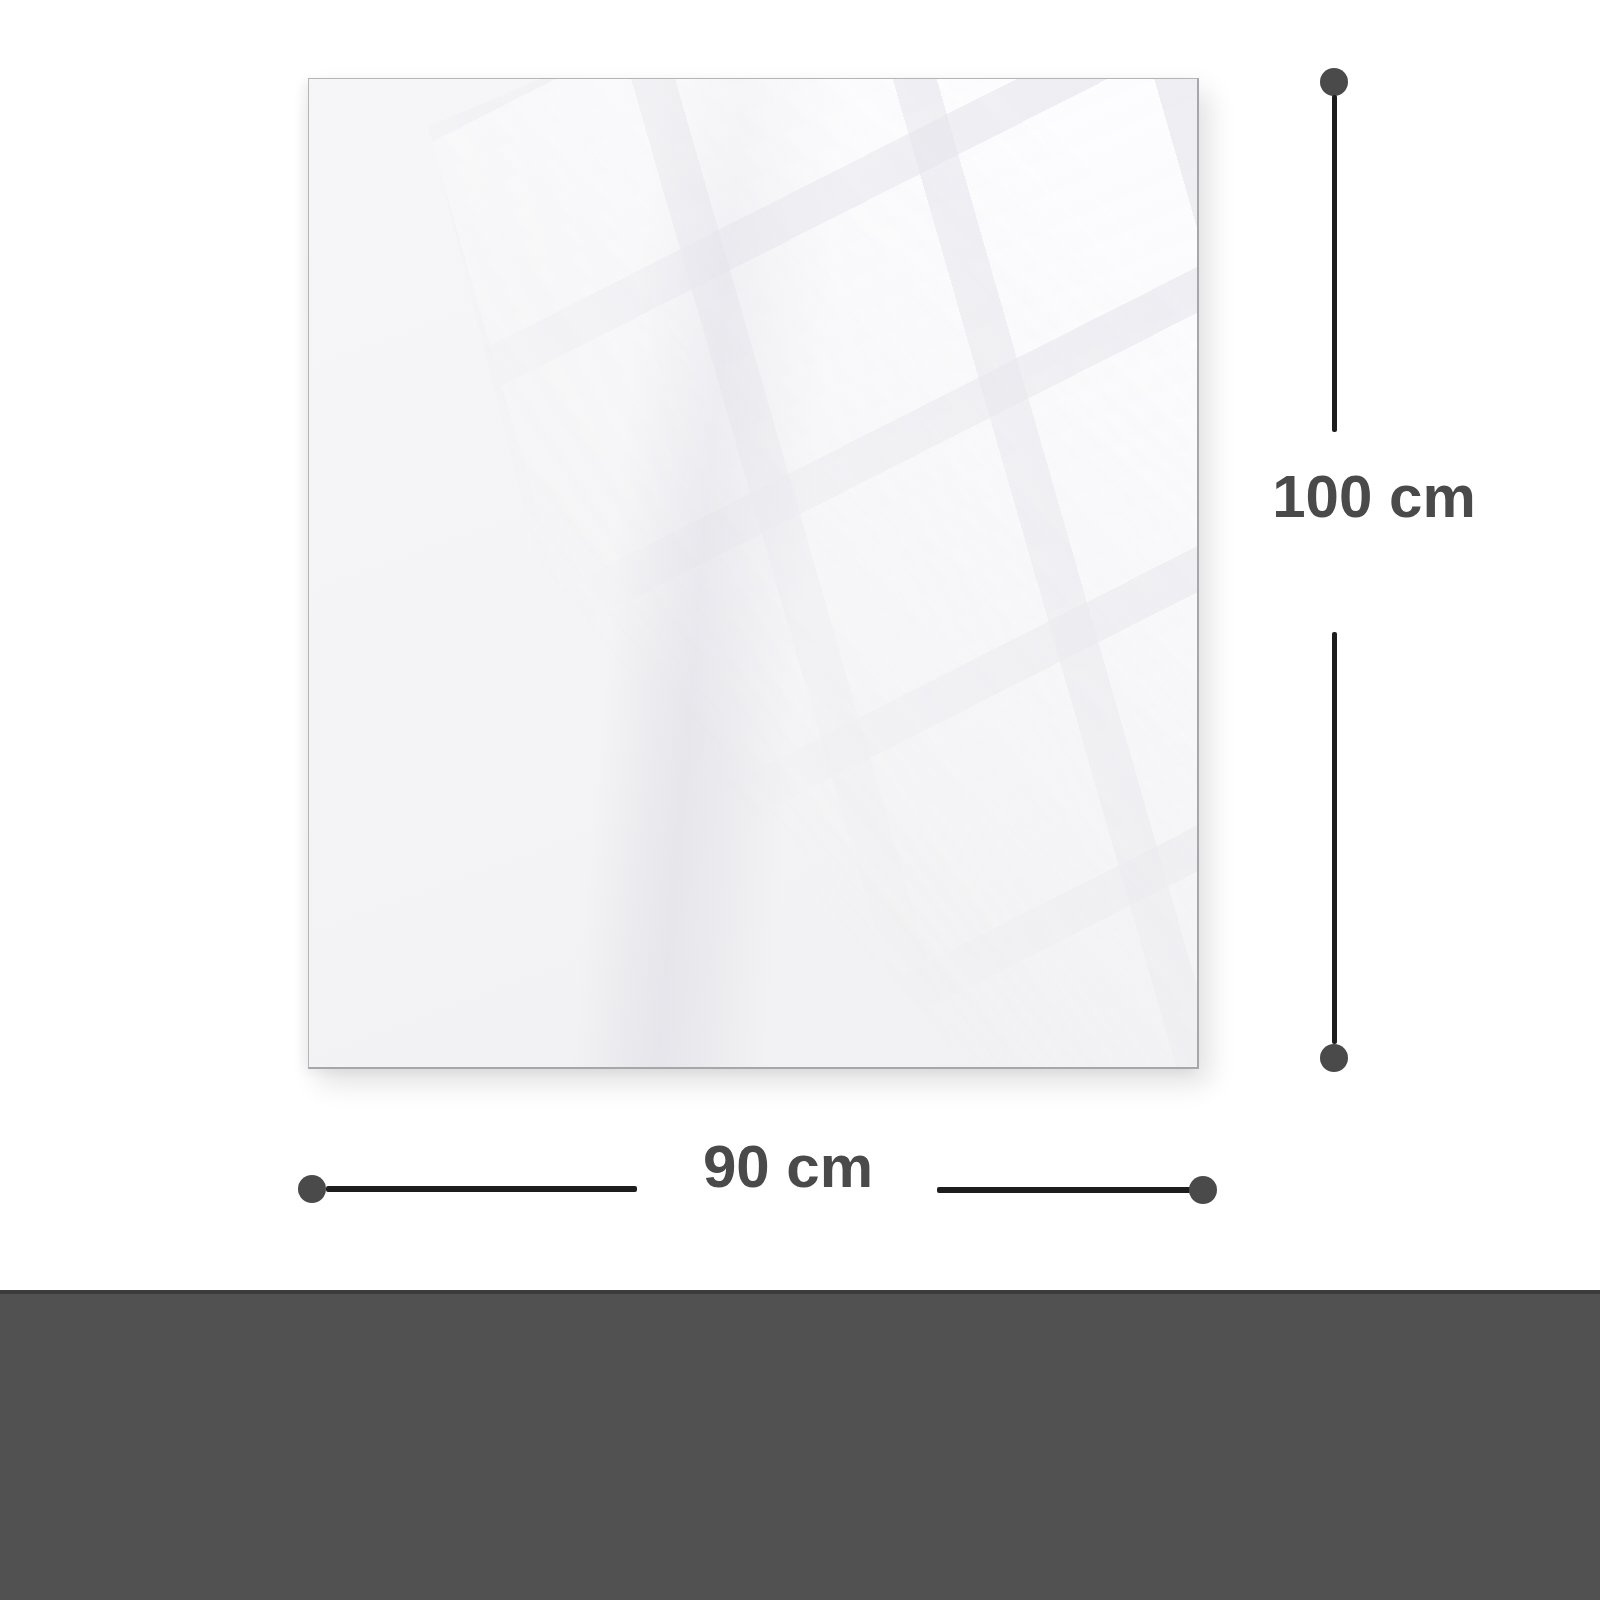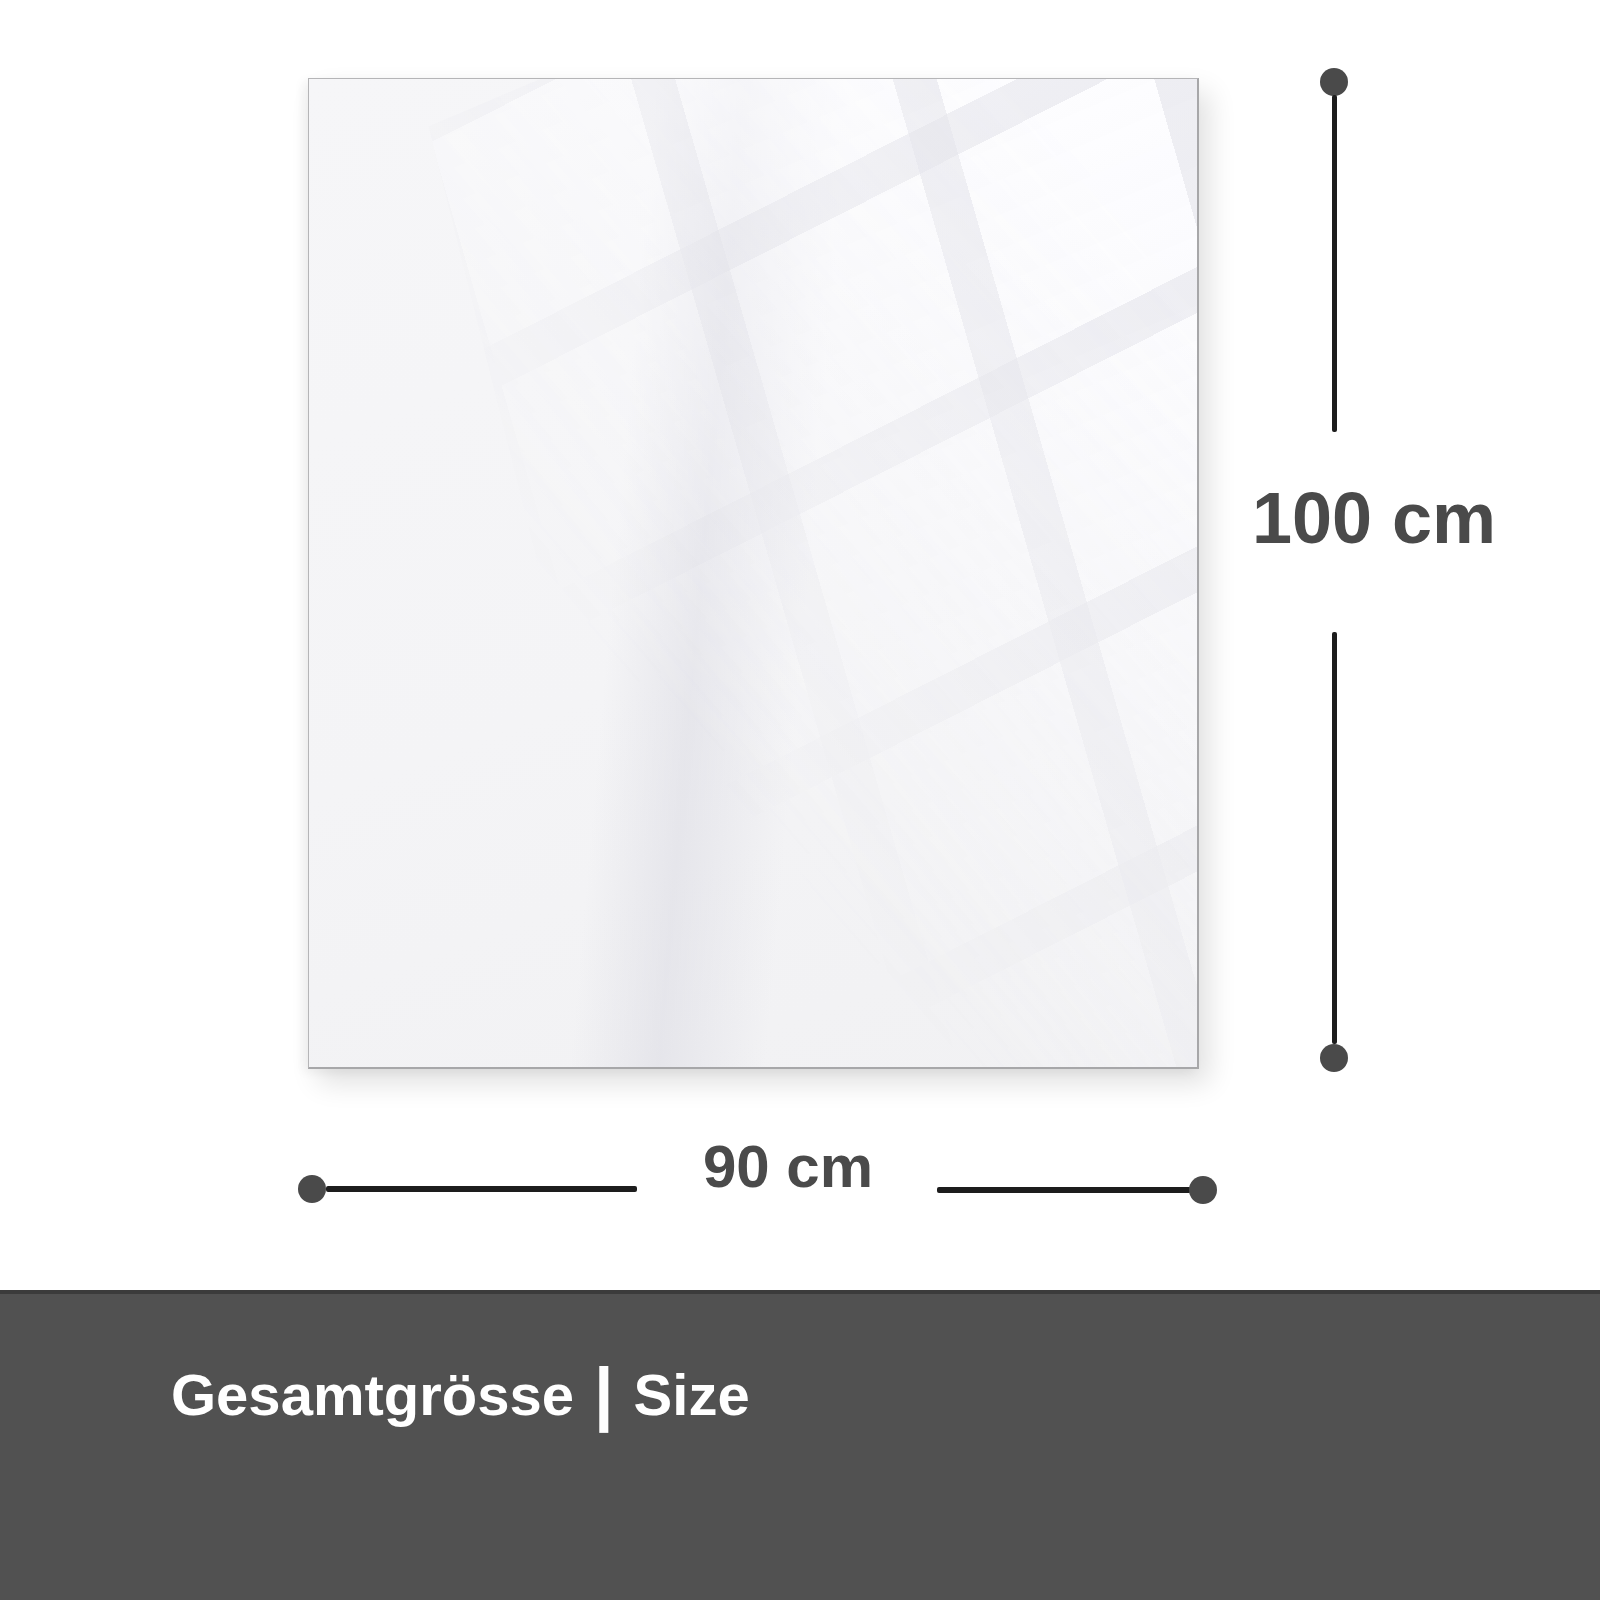--- a/index.html
+++ b/index.html
@@ -51,21 +51,21 @@
   .dim-line-v{
     position:absolute;width:5px;background:var(--accent-line);border-radius:2px;
   }
   .dim-line-h{
     position:absolute;height:6px;background:var(--accent-line);border-radius:2px;
   }
   .dim-label{
     position:absolute;color:var(--label-text);font-weight:bold;
     text-align:center;white-space:nowrap;letter-spacing:0px;
   }
-  .dim-label.v{left:1244px;top:489px;width:260px;font-size:72px;line-height:58px;}
+  .dim-label.v{left:1244px;top:468px;width:260px;font-size:60px;line-height:58px;}
   .dim-label.h{left:658px;top:1137px;width:260px;font-size:60px;line-height:60px;}
 
   
   .vdot-top{left:1320px;top:68px;}
   .vseg-top{left:1332px;top:95px;height:337px;}
   .vseg-bottom{left:1332px;top:632px;height:412px;}
   .vdot-bottom{left:1320px;top:1044px;}
 
   
   .hdot-left{left:298px;top:1175px;}
@@ -112,20 +112,15 @@
 
   <div>
     <div class="dim-dot hdot-left"></div>
     <div class="dim-line-h hseg-left"></div>
     <div class="dim-label h">90 cm</div>
     <div class="dim-line-h hseg-right"></div>
     <div class="dim-dot hdot-right"></div>
   </div>
 
   <div class="footer">
-    <div class="footer-line1">
-      <span>Gesamtgrösse</span>
-      <span class="footer-sep">|</span>
-      <span>Size</span>
-    </div>
   </div>
 
 </div>
 
 </body></html>

